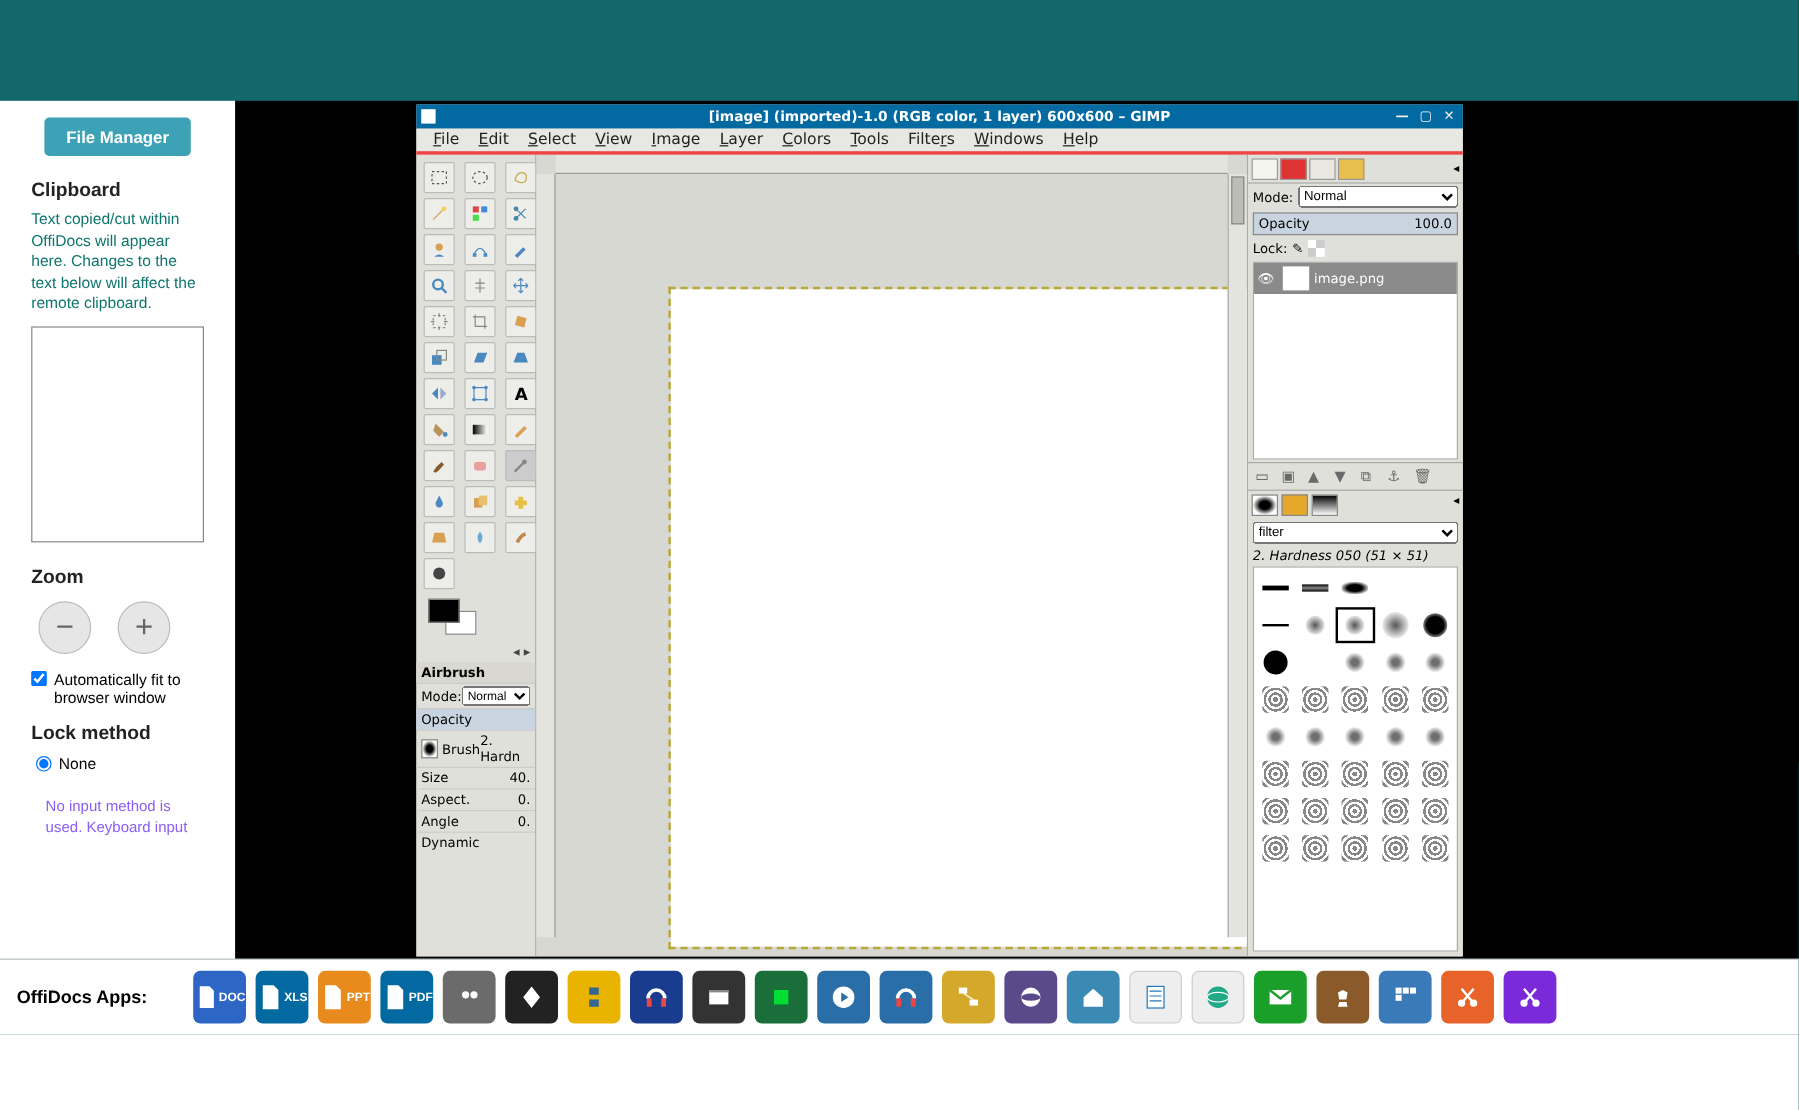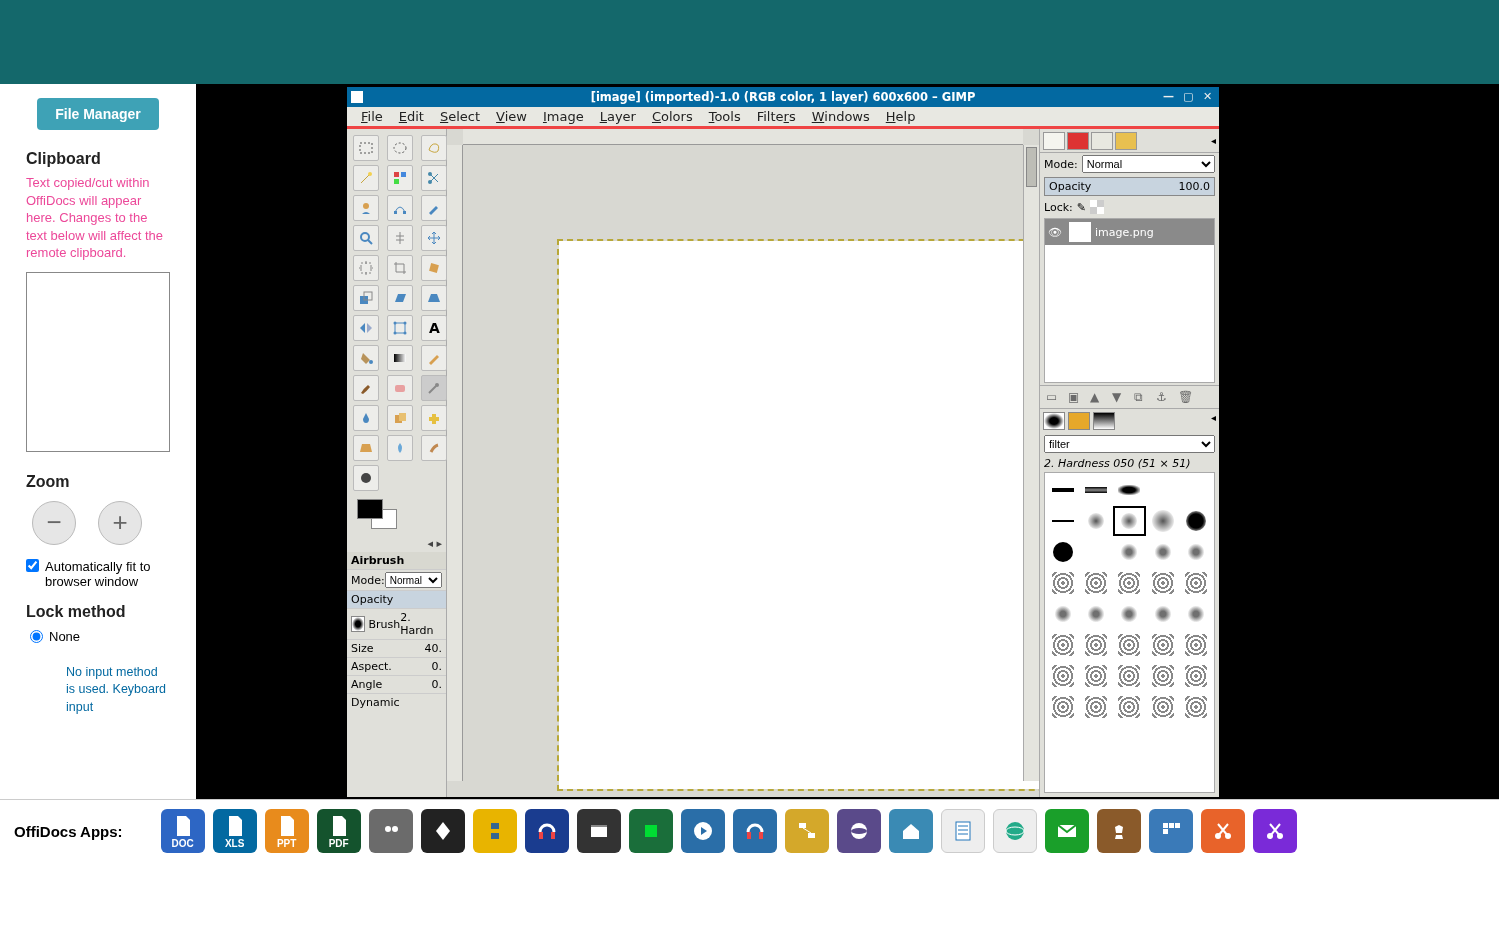--- a/index.html
+++ b/index.html
@@ -34,35 +34,35 @@
     border: none;
     border-radius: 4px;
     padding: 8px 18px;
     font-weight: 600;
     font-size: 14px;
     display: block;
     margin: 0 auto 20px;
     cursor: pointer;
   }
   .sidebar h3 { font-size: 16px; font-weight: 700; margin-bottom: 6px; color:#222; }
-  .sidebar p { font-size: 13px; color:#ec4899; line-height: 1.35; margin-bottom:10px;}
+  .sidebar p { font-size: 13px; color:#0f766e; line-height: 1.35; margin-bottom:10px;}
   .clip-area {
     width: 100%; height: 180px; border:1px solid #888; resize:none;
     margin-bottom: 18px;
   }
   .zoom-btns { display:flex; gap:22px; margin:10px 0 14px 6px;}
   .zbtn {
     width:44px; height:44px; border-radius:50%;
     background:#e6e6e6; border:1px solid #bbb;
     font-size:26px; color:#666; display:flex;
     align-items:center; justify-content:center; cursor:pointer;
   }
   .cb-row { display:flex; align-items:flex-start; gap:6px; margin-bottom:14px;}
   .radio-row { display:flex; align-items:center; gap:6px; margin:8px 0 20px 4px;}
-  .small-note { font-size:12.5px; color:#0369a1; margin-left:40px; line-height:1.4;}
+  .small-note { font-size:12.5px; color:#8b5cf6; margin-left:12px; line-height:1.4;}
 
   
   .black-zone {
     position:absolute; left:196px; top:84px; right:0; bottom:126px;
     background:#000;
   }
 
   
   .gimp {
     position:absolute; left:347px; top:87px;
@@ -164,24 +164,24 @@
   .footer {
     position:absolute; left:0; right:0; bottom:63px; height:63px;
     background:#fff; display:flex; align-items:center;
     padding:0 14px; gap:8px; border-top:1px solid #ccc;
   }
   .footer-label { font-weight:700; font-size:15px; margin-right:30px; }
   .app-icon {
     width:44px; height:44px; border-radius:6px;
     display:flex; align-items:center; justify-content:center;
     color:#fff; font-size:10px; font-weight:700; cursor:pointer;
-    flex-direction:column;
+    flex-direction:row;
   }
   .ai-doc{background:#2d66c4;} .ai-xls{background:#0369a1;}
-  .ai-ppt{background:#e88b1c;} .ai-pdf{background:#14532d;}
+  .ai-ppt{background:#e88b1c;} .ai-pdf{background:#0369a1;}
   .ai-gimp{background:#6b6b6b;} .ai-ink{background:#222;}
   .ai-py{background:#e8b400;} .ai-aud{background:#1a3c8f;}
   .ai-vid{background:#333;} .ai-lmms{background:#1a6e3a;}
   .ai-smp{background:#2a6ea8;} .ai-ard{background:#2a6ea8;}
   .ai-dia{background:#d4a82a;} .ai-ide{background:#5a4a8a;}
   .ai-sw{background:#3a8ab4;} .ai-libre{background:#eee;border:1px solid #ccc;color:#27b;}
   .ai-web{background:#eee;border:1px solid #ccc;} .ai-mail{background:#1a9f2a;}
   .ai-chess{background:#8a5a2a;} .ai-mine{background:#3a7ab8;}
   .ai-cut1{background:#e8632a;} .ai-cut2{background:#7a2ad8;}
   .app-icon svg{width:24px;height:24px;}

